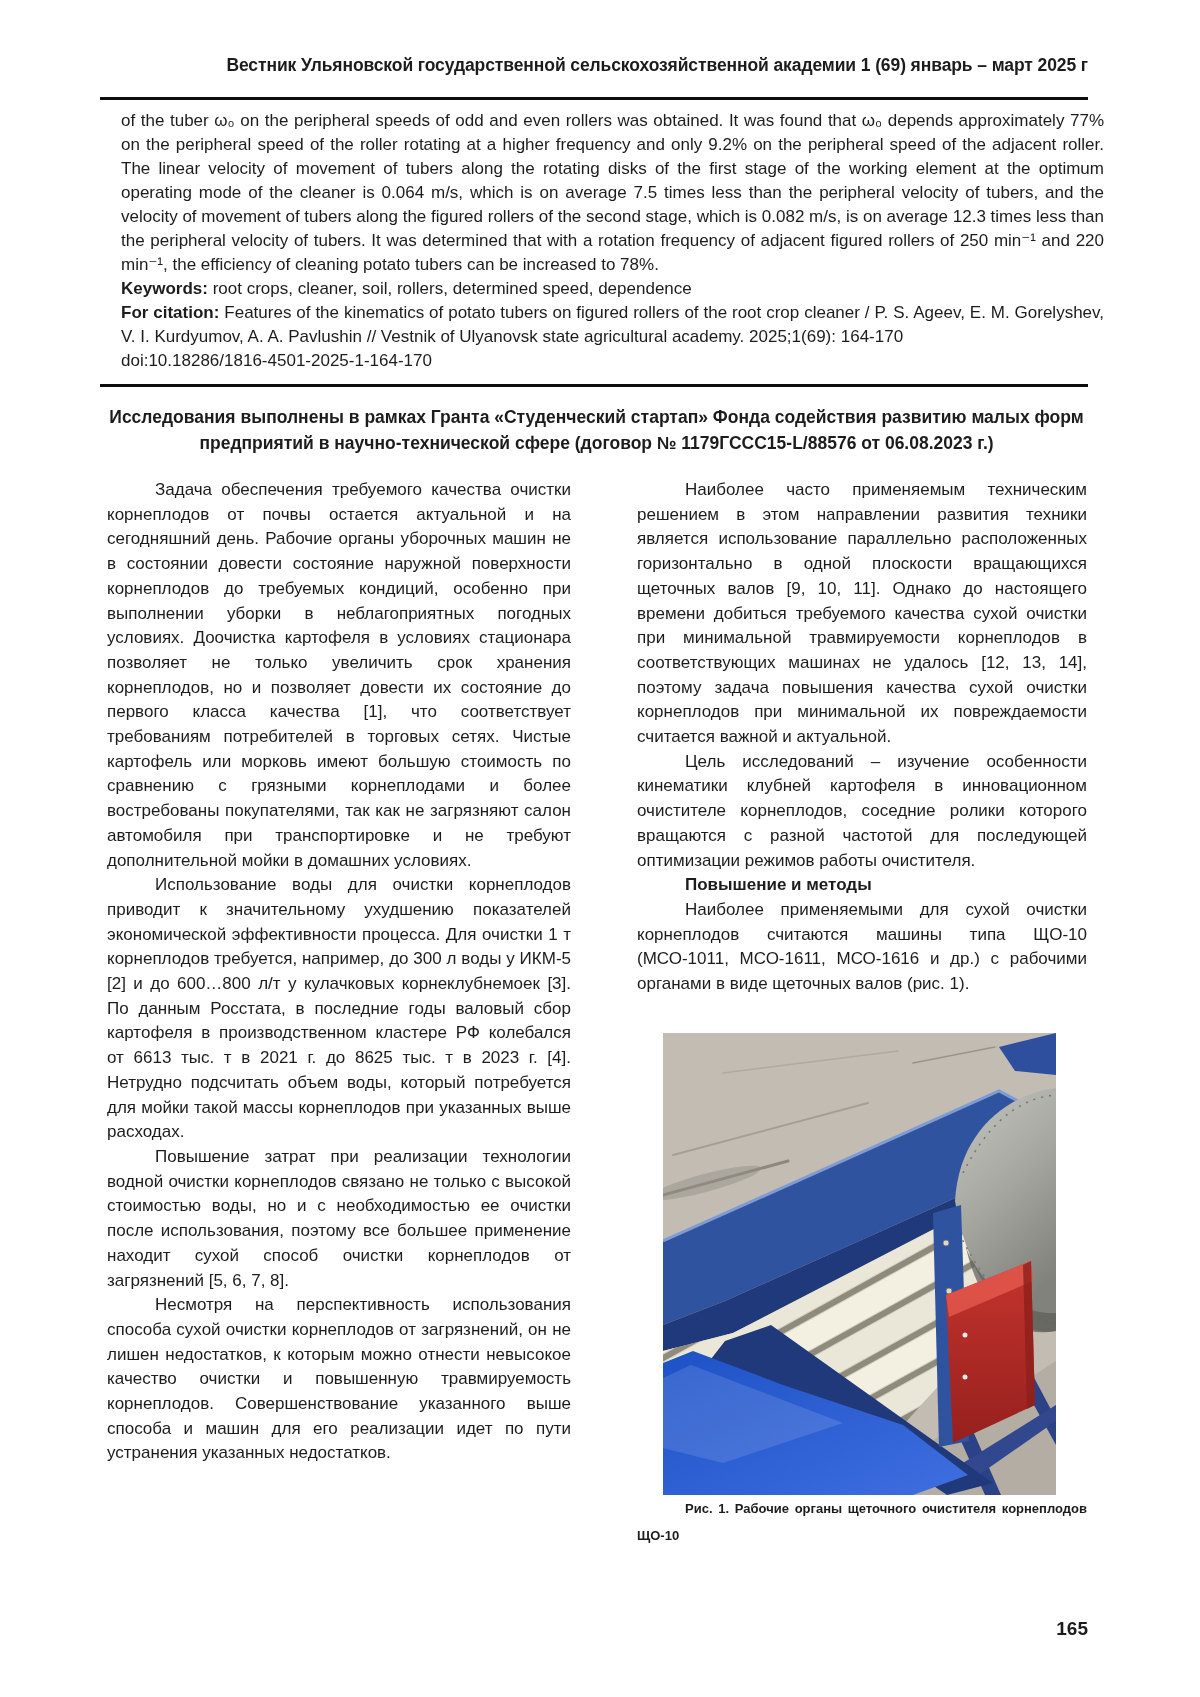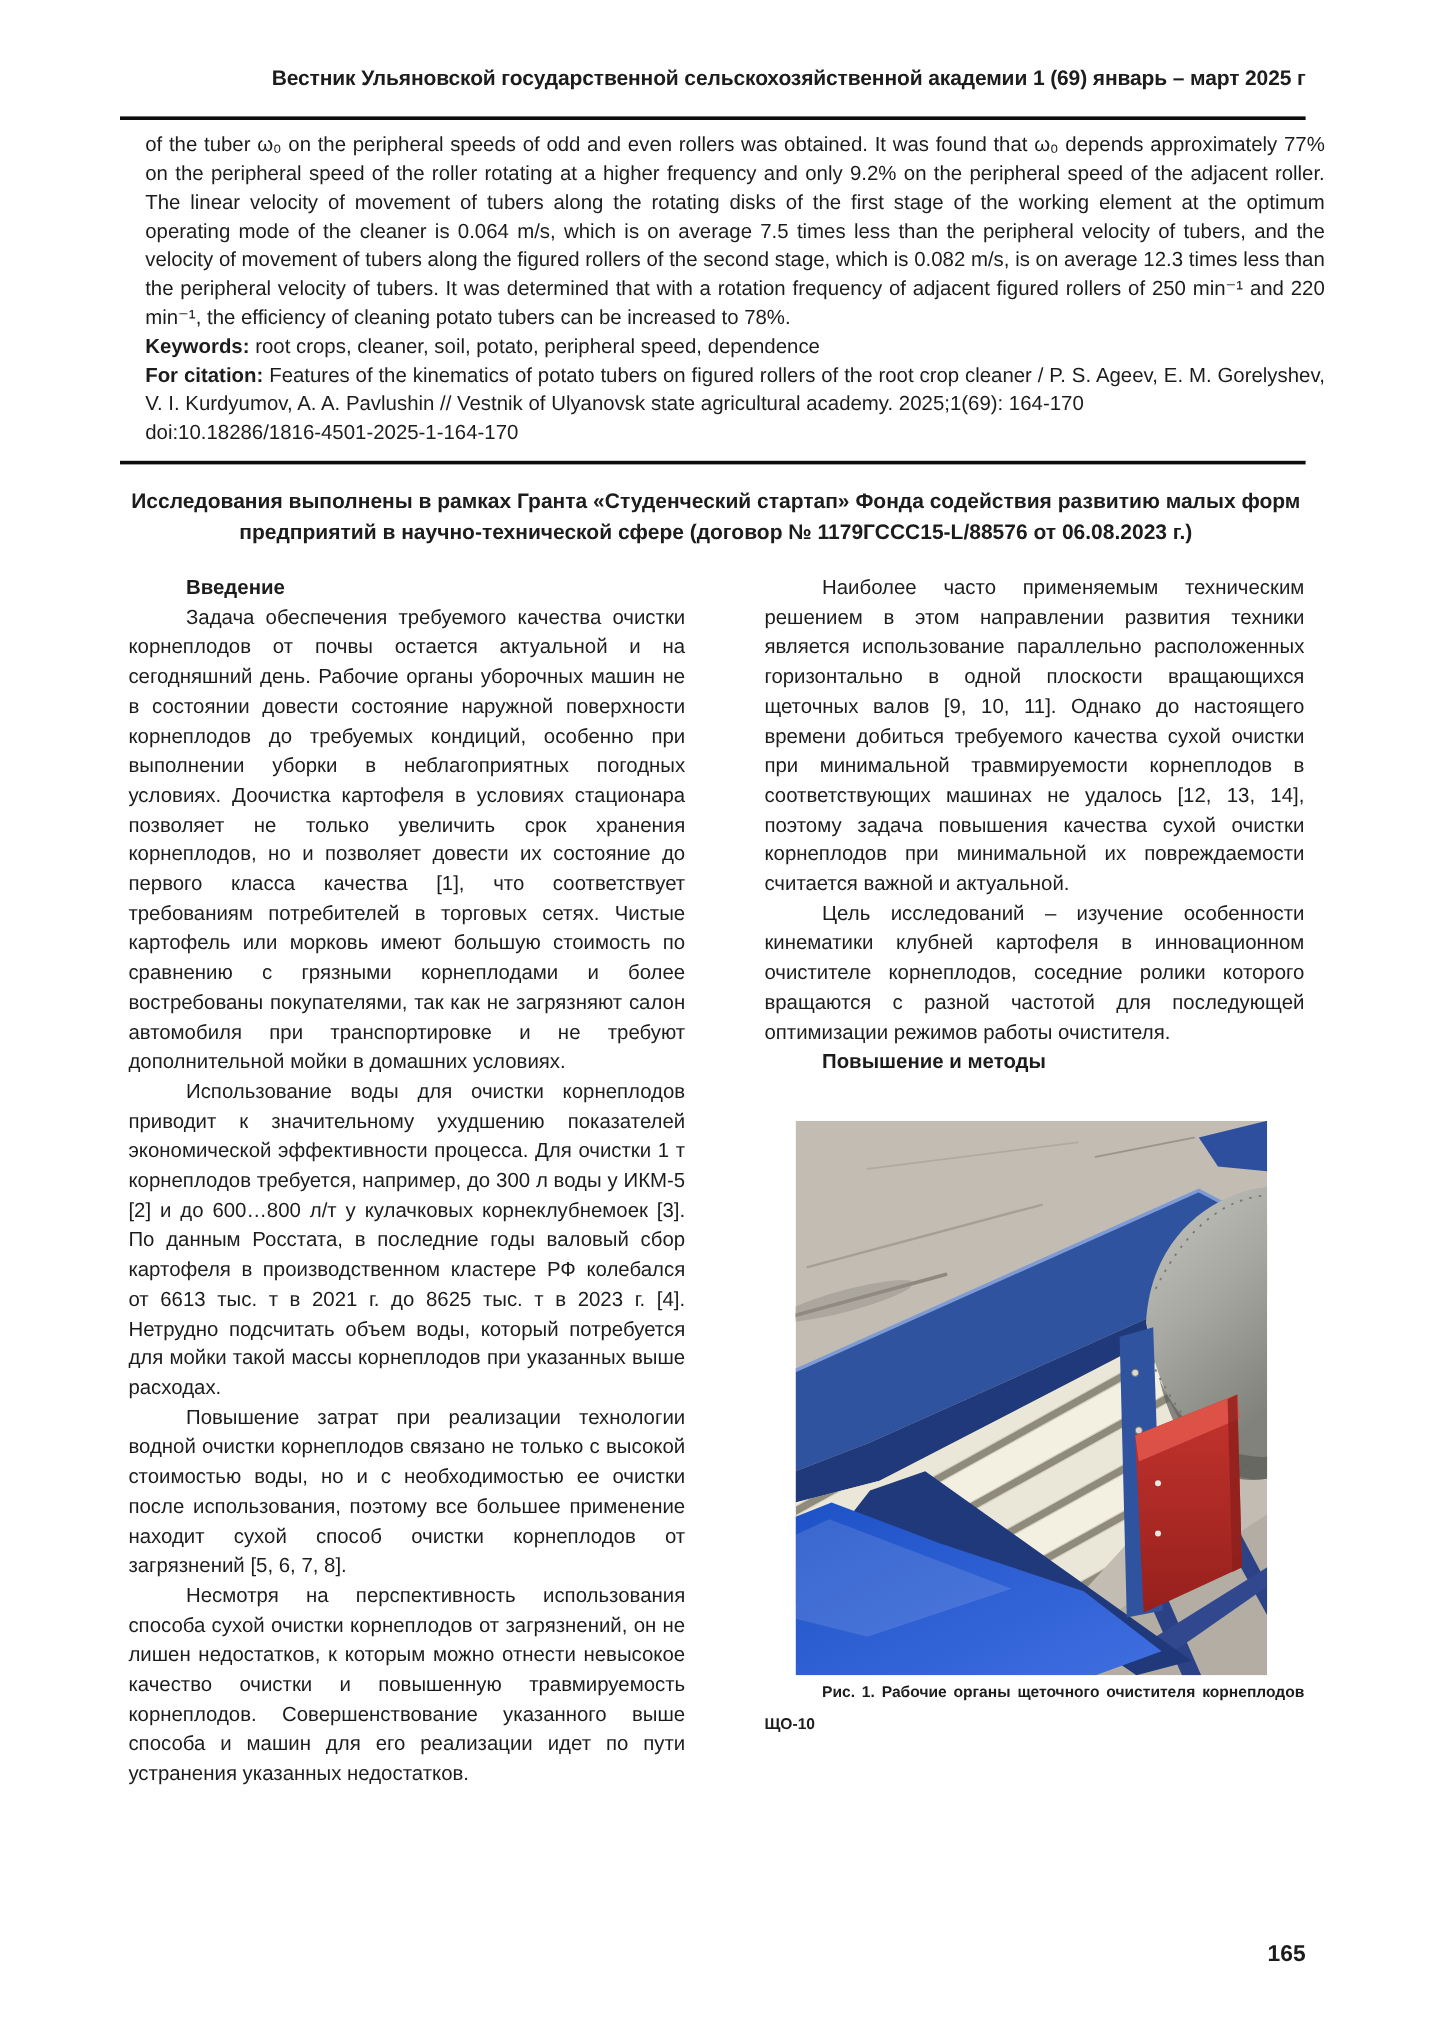--- a/index.html
+++ b/index.html
@@ -31,41 +31,41 @@
 </head>
 <body>
 
 <div class="page">
 
   <div class="abs header-line">Вестник Ульяновской государственной сельскохозяйственной академии 1 (69) январь – март 2025 г</div>
   <div class="rule" style="top:97px;"></div>
 
   <div class="abs intro">
     <p class="just" lang="en">of the tuber ω₀ on the peripheral speeds of odd and even rollers was obtained. It was found that ω₀ depends approximately 77% on the peripheral speed of the roller rotating at a higher frequency and only 9.2% on the peripheral speed of the adjacent roller. The linear velocity of movement of tubers along the rotating disks of the first stage of the working element at the optimum operating mode of the cleaner is 0.064 m/s, which is on average 7.5 times less than the peripheral velocity of tubers, and the velocity of movement of tubers along the figured rollers of the second stage, which is 0.082 m/s, is on average 12.3 times less than the peripheral velocity of tubers. It was determined that with a rotation frequency of adjacent figured rollers of 250 min⁻¹ and 220 min⁻¹, the efficiency of cleaning potato tubers can be increased to 78%.</p>
-    <p><span class="b">Keywords:</span><span> root crops, cleaner, soil, potato, peripheral speed, dependence</span></p>
+    <p><span class="b">Keywords:</span><span> root crops, cleaner, soil, rollers, determined speed, dependence</span></p>
     <p class="just"><span class="b">For citation:</span><span> Features of the kinematics of potato tubers on figured rollers of the root crop cleaner / P. S. Ageev, E. M. Gorelyshev, V. I. Kurdyumov, A. A. Pavlushin // Vestnik of Ulyanovsk state agricultural academy. 2025;1(69): 164-170</span></p>
     <p>doi:10.18286/1816-4501-2025-1-164-170</p>
   </div>
 
   <div class="rule" style="top:384px;"></div>
 
   <div class="abs grant">Исследования выполнены в рамках Гранта «Студенческий стартап» Фонда содействия развитию малых форм предприятий в научно-технической сфере (договор № 1179ГССС15-L/88576 от 06.08.2023 г.)</div>
 
   <div class="col col-left just">
-    <h3>Введение</h3>
     <p>Задача обеспечения требуемого качества очистки корнеплодов от почвы остается актуальной и на сегодняшний день. Рабочие органы уборочных машин не в состоянии довести состояние наружной поверхности корнеплодов до требуемых кондиций, особенно при выполнении уборки в неблагоприятных погодных условиях. Доочистка картофеля в условиях стационара позволяет не только увеличить срок хранения корнеплодов, но и позволяет довести их состояние до первого класса качества [1], что соответствует требованиям потребителей в торговых сетях. Чистые картофель или морковь имеют большую стоимость по сравнению с грязными корнеплодами и более востребованы покупателями, так как не загрязняют салон автомобиля при транспортировке и не требуют дополнительной мойки в домашних условиях.</p>
     <p>Использование воды для очистки корнеплодов приводит к значительному ухудшению показателей экономической эффективности процесса. Для очистки 1 т корнеплодов требуется, например, до 300 л воды у ИКМ-5 [2] и до 600…800 л/т у кулачковых корнеклубнемоек [3]. По данным Росстата, в последние годы валовый сбор картофеля в производственном кластере РФ колебался от 6613 тыс. т в 2021 г. до 8625 тыс. т в 2023 г. [4]. Нетрудно подсчитать объем воды, который потребуется для мойки такой массы корнеплодов при указанных выше расходах.</p>
     <p>Повышение затрат при реализации технологии водной очистки корнеплодов связано не только с высокой стоимостью воды, но и с необходимостью ее очистки после использования, поэтому все большее применение находит сухой способ очистки корнеплодов от загрязнений [5, 6, 7, 8].</p>
     <p>Несмотря на перспективность использования способа сухой очистки корнеплодов от загрязнений, он не лишен недостатков, к которым можно отнести невысокое качество очистки и повышенную травмируемость корнеплодов. Совершенствование указанного выше способа и машин для его реализации идет по пути устранения указанных недостатков.</p>
   </div>
 
   <div class="col col-right just">
     <p>Наиболее часто применяемым техническим решением в этом направлении развития техники является использование параллельно расположенных горизонтально в одной плоскости вращающихся щеточных валов [9, 10, 11]. Однако до настоящего времени добиться требуемого качества сухой очистки при минимальной травмируемости корнеплодов в соответствующих машинах не удалось [12, 13, 14], поэтому задача повышения качества сухой очистки корнеплодов при минимальной их повреждаемости считается важной и актуальной.</p>
     <p>Цель исследований – изучение особенности кинематики клубней картофеля в инновационном очистителе корнеплодов, соседние ролики которого вращаются с разной частотой для последующей оптимизации режимов работы очистителя.</p>
     <h3>Повышение и методы</h3>
+    <p>Наиболее применяемыми для сухой очистки корнеплодов считаются машины типа ЩО-10 (МСО-1011, МСО-1611, МСО-1616 и др.) с рабочими органами в виде щеточных валов (рис. 1).</p>
 
     <figure>
       <svg width="393" height="462" viewBox="0 0 393 462" xmlns="http://www.w3.org/2000/svg" role="img">
         <defs>
           <linearGradient id="gradMetal" x1="0" y1="0" x2="0.4" y2="1">
             <stop offset="0" stop-color="#c6c6c1"></stop>
             <stop offset="0.5" style="stop-color:var(--metal-gray)"></stop>
             <stop offset="1" stop-color="#82827d"></stop>
           </linearGradient>
           <linearGradient id="gradPanel" x1="0" y1="0" x2="1" y2="1">

